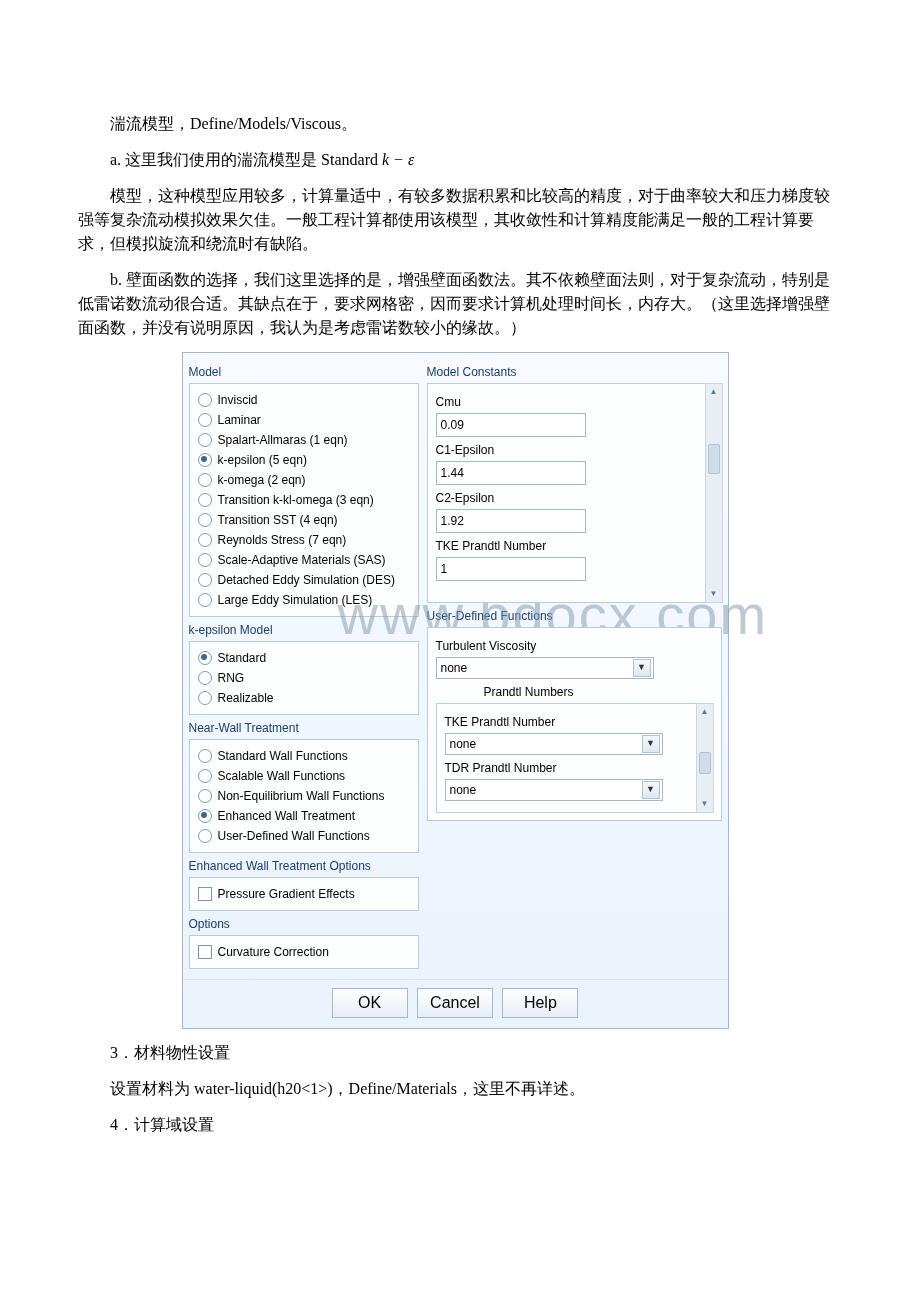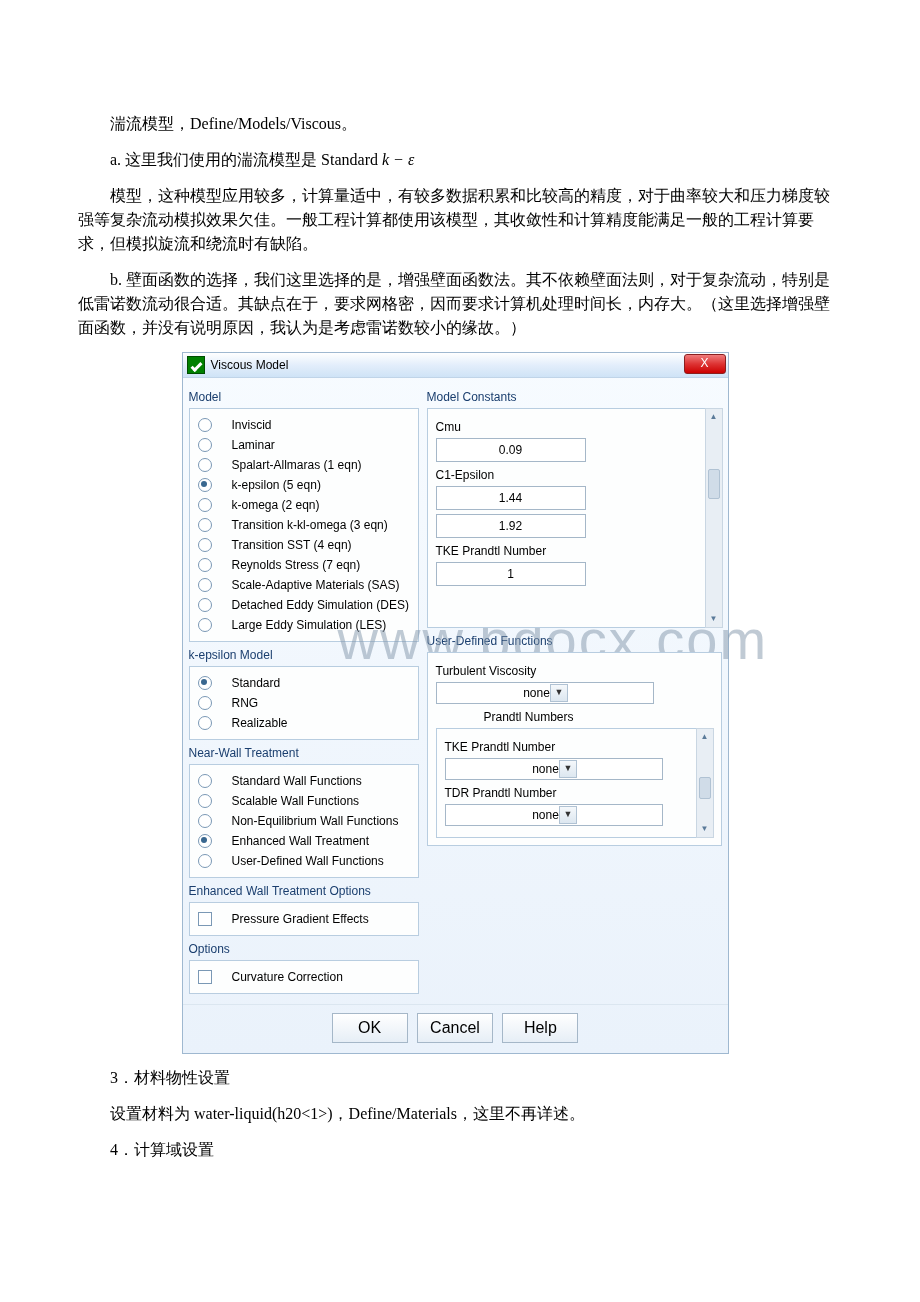--- a/index.html
+++ b/index.html
@@ -99,21 +99,21 @@
   }
   .group-box {
     border: 1px solid #b8cde0;
     background: #fdfefe;
     padding: 6px 8px;
     margin-bottom: 4px;
   }
   .radio-row, .check-row {
     display: flex;
     align-items: center;
-    gap: 20px;
+    gap: 6px;
     padding: 1px 0;
     color: #000;
   }
   .radio {
     width: 12px; height: 12px;
     border: 1px solid #7a98b5;
     border-radius: 50%;
     background: #fff;
     position: relative;
     flex-shrink: 0;
@@ -147,21 +147,20 @@
   .sunken {
     border: 1px solid #a5b7c8;
     background: #fff;
     font-size: 12px;
     color: #000;
     padding: 2px 4px;
     width: 150px;
     display: block;
     margin-bottom: 4px;
     box-sizing: border-box;
-    text-align: center;
   }
   .scroll {
     position: absolute;
     right: -2px;
     top: -1px;
     bottom: -1px;
     width: 16px;
     background: #e8eef4;
     border: 1px solid #c9d6e2;
   }
@@ -213,21 +212,20 @@
     height: 16px;
     background: linear-gradient(180deg,#f5f8fb,#dde7f0);
     border: 1px solid #b0c2d3;
     font-size: 9px;
     color: #333;
     text-align: center;
     line-height: 14px;
   }
   .udf-small .dropdown {
     width: 210px;
-    justify-content: center;
   }
   .dd-wide { width: 210px; }
   .watermark {
     position: absolute;
     left: 155px;
     top: 220px;
     font-family: Arial, sans-serif;
     font-size: 56px;
     letter-spacing: 2px;
     color: rgba(130,150,170,0.5);
@@ -294,25 +292,20 @@
     <span>a. 这里我们使用的湍流模型是 Standard </span>
     <span class="formula">k − ε</span>
   </div>
 
   <div class="para">模型，这种模型应用较多，计算量适中，有较多数据积累和比较高的精度，对于曲率较大和压力梯度较强等复杂流动模拟效果欠佳。一般工程计算都使用该模型，其收敛性和计算精度能满足一般的工程计算要求，但模拟旋流和绕流时有缺陷。</div>
 
   <div class="para">b. 壁面函数的选择，我们这里选择的是，增强壁面函数法。其不依赖壁面法则，对于复杂流动，特别是低雷诺数流动很合适。其缺点在于，要求网格密，因而要求计算机处理时间长，内存大。（这里选择增强壁面函数，并没有说明原因，我认为是考虑雷诺数较小的缘故。）</div>
 
   <div class="dialog-img">
     <div class="dlg">
-      <div class="titlebar">
-        <span class="icon-box"></span>
-        <span class="title-text">Viscous Model</span>
-        <span class="close-btn">X</span>
-      </div>
 
       <div class="dlg-body" style="position:relative;">
         <div class="watermark">www.bdocx.com</div>
 
         <div class="lcol">
           <div class="group-label">Model</div>
           <div class="group-box">
             <div class="radio-row">
                 <span class="radio"></span>
                 <span>Inviscid</span>
@@ -416,20 +409,21 @@
           </div>
         </div>
 
         <div class="rcol">
           <div class="group-label">Model Constants</div>
           <div class="const-box">
             <div class="const-label">Cmu</div>
             <span class="sunken">0.09</span>
             <div class="const-label">C1-Epsilon</div>
             <span class="sunken">1.44</span>
+            <div class="const-label">C2-Epsilon</div>
             <span class="sunken">1.92</span>
             <div class="const-label">TKE Prandtl Number</div>
             <span class="sunken">1</span>
             <div class="scroll">
                 <div class="thumb"></div>
               </div>
           </div>
 
           <div class="group-label">User-Defined Functions</div>
           <div class="udf-box udf-small">

